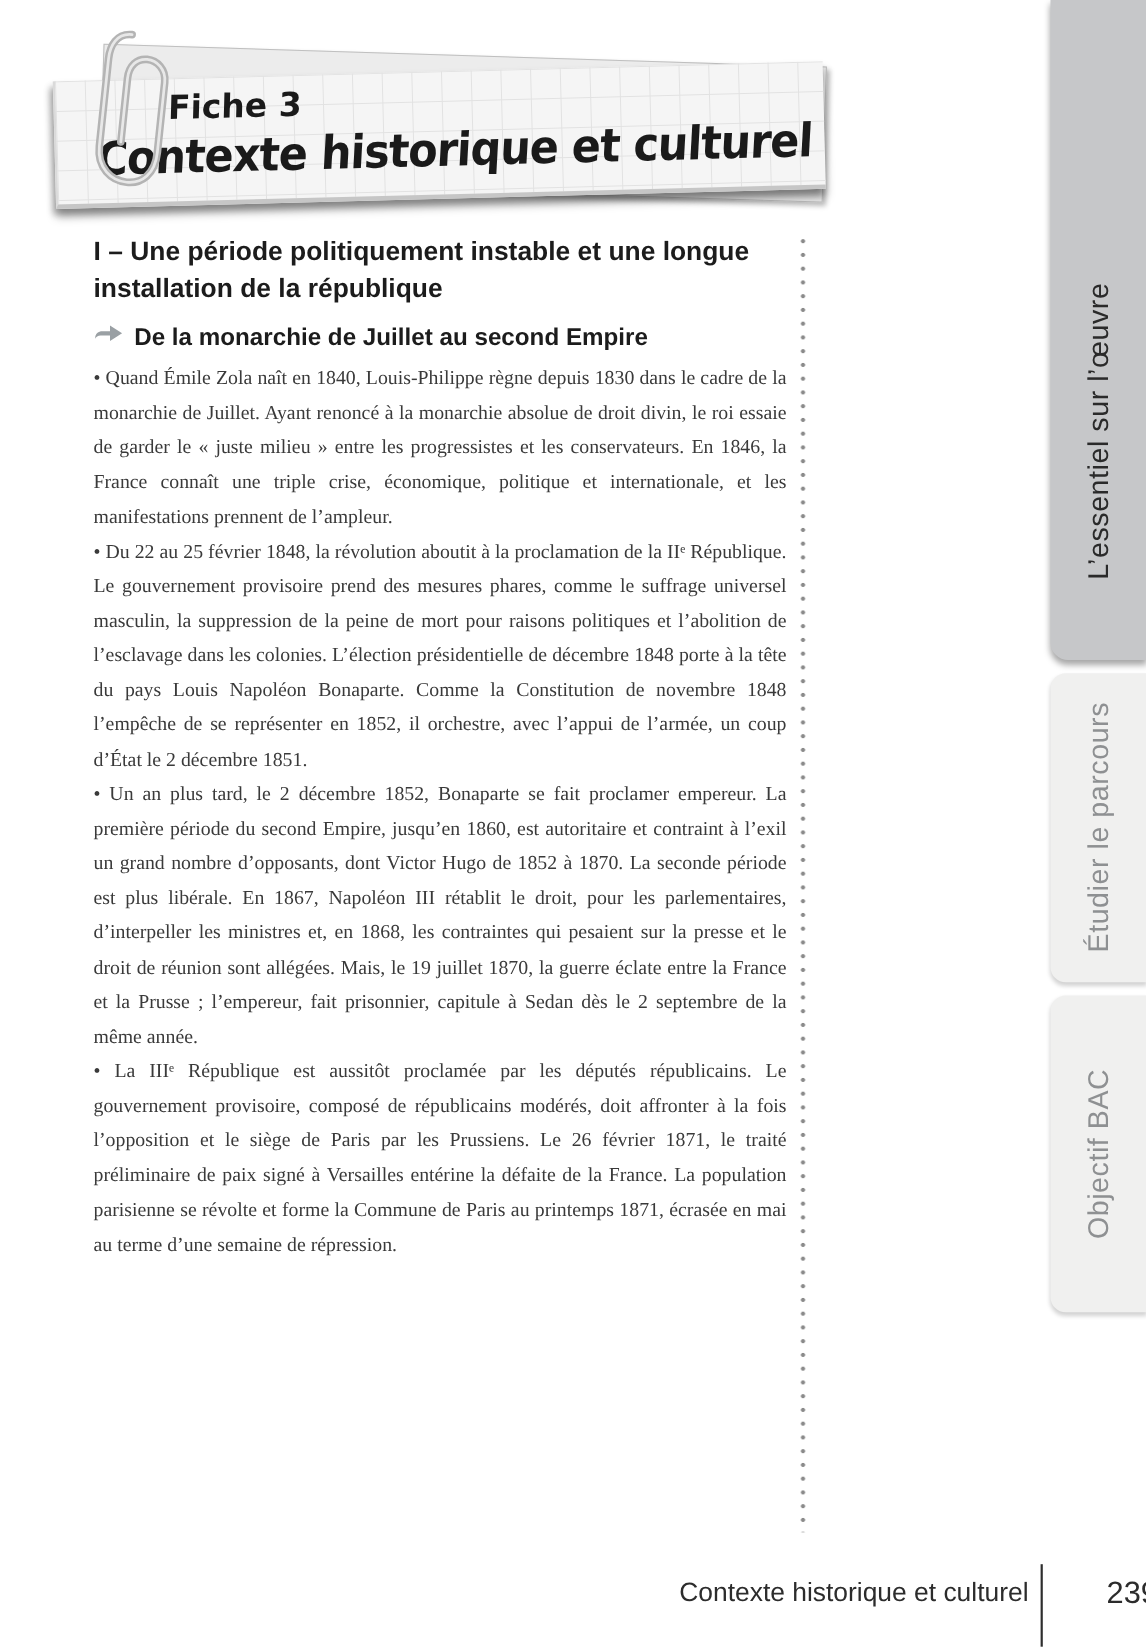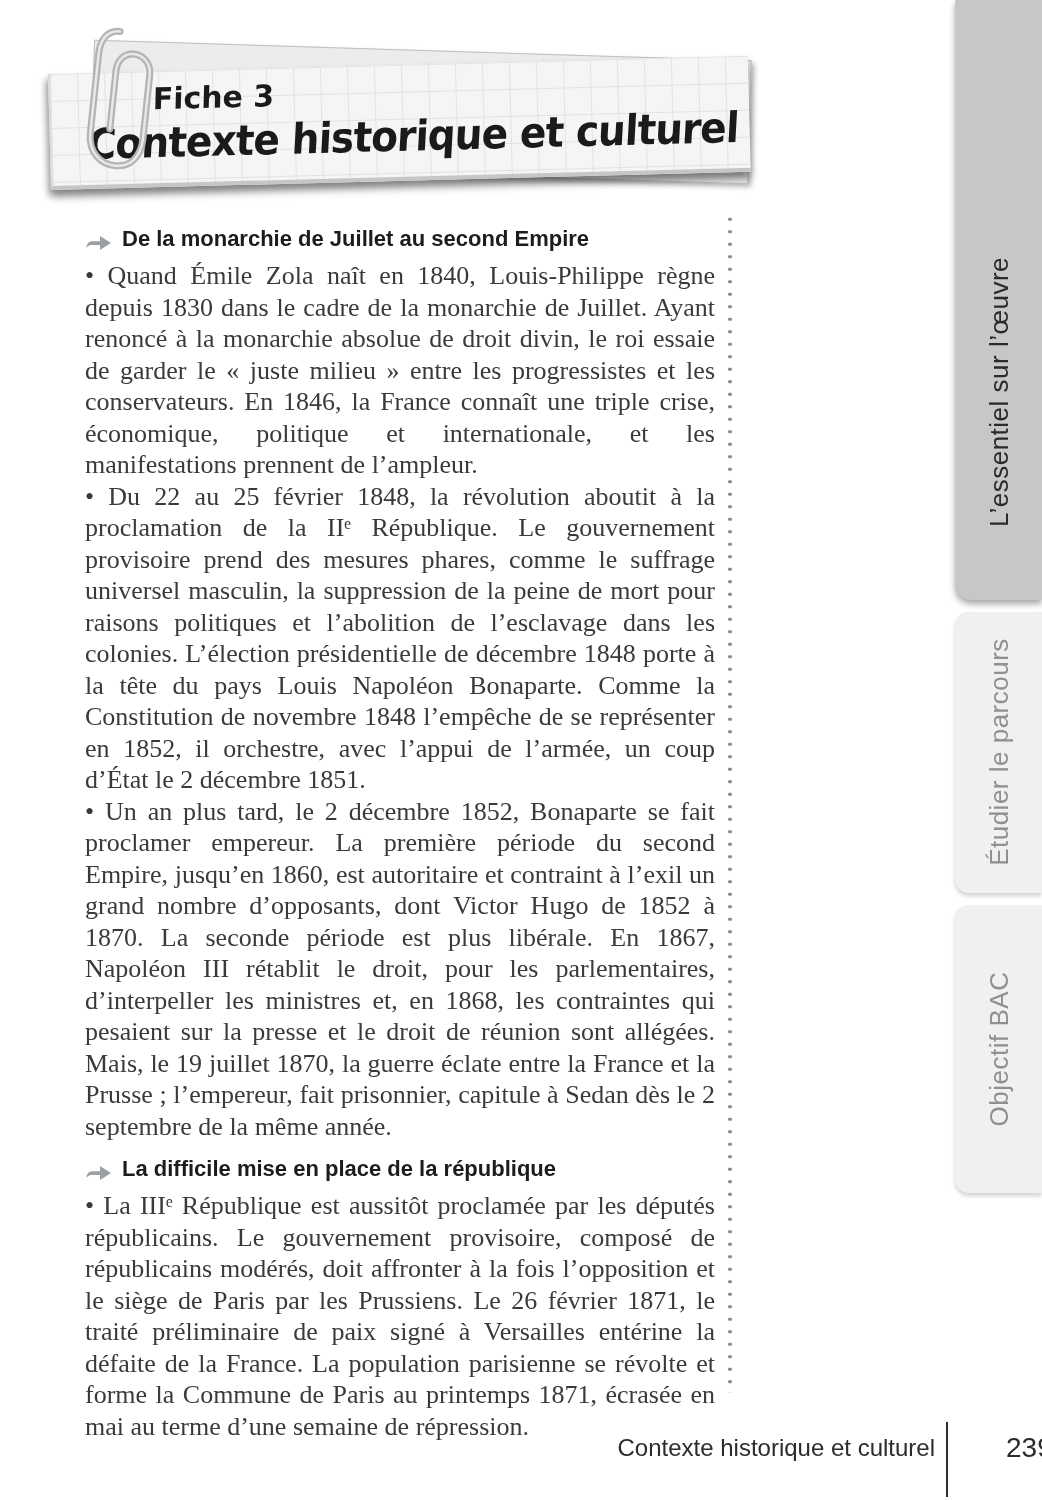--- a/index.html
+++ b/index.html
@@ -45,25 +45,25 @@
 
   
   .dotted{position:absolute;left:727px;top:213px;width:6px;height:1180px;
           background-image:radial-gradient(circle,#8a8a8a 1.7px,transparent 2px);
           background-size:6px 12.5px;background-repeat:repeat-y;}
 
   
   .main-col{position:absolute;left:85px;top:212px;width:630px;}
   .section-heading{font-size:24px;font-weight:bold;color:#1c1c1c;line-height:34px;
                    margin:0 0 8px 0;}
-  .subhead{display:flex;align-items:flex-end;gap:10px;margin:14px 0 8px 0;}
+  .subhead{display:flex;align-items:flex-start;gap:10px;margin:14px 0 8px 0;}
   .subhead .arrow{flex:0 0 auto;}
   .subhead-text{font-size:22px;font-weight:bold;color:#1c1c1c;}
   .body-par{font-family:"Liberation Serif","DejaVu Serif","DejaVu Sans",serif;
-            font-size:26px;line-height:31.5px;color:#3a3a3a;text-align:justify;
+            font-size:18px;line-height:31.5px;color:#3a3a3a;text-align:justify;
             margin:0;}
 
   
   .footer-title{position:absolute;left:300px;top:1434px;width:635px;text-align:right;
                 font-size:24px;color:#2c2c2c;}
   .footer-bar{position:absolute;left:946px;top:1422px;width:2px;height:75px;
               background:#2e2e2e;}
   .footer-page{position:absolute;left:1006px;top:1432px;font-size:28px;color:#2c2c2c;}
 </style>
 </head>
@@ -89,38 +89,33 @@
     </div>
     <svg class="paperclip" width="86" height="170" viewBox="0 0 86 170">
       <path d="M34 8 C20 8 15 20 15 32 L15 112 C15 132 29 142 43 142 C57 142 68 132 68 112 L68 48 C68 36 59 29 50 29 C41 29 34 36 34 48 L34 106" fill="none" stroke="#b4b4b4" stroke-width="7" stroke-linecap="round"></path>
       <path d="M34 8 C20 8 15 20 15 32 L15 112 C15 132 29 142 43 142 C57 142 68 132 68 112 L68 48 C68 36 59 29 50 29 C41 29 34 36 34 48 L34 106" fill="none" stroke="#e8e8e8" stroke-width="2.5" stroke-linecap="round"></path>
     </svg>
   </header>
 
   <div class="dotted"></div>
 
   <main class="main-col">
+    <h1 class="section-heading">I – Une période politiquement instable et une longue installation de la république</h1>
 
     <div class="subhead">
       <svg class="arrow" width="27" height="18" viewBox="0 0 27 18">
         <path d="M1.5 14 C1.5 9 4.5 7.2 8 7.2 L15 7.2 L15 2 L26 9 L15 16 L15 11 L6.5 11 C4 11 2.2 12.5 1.5 14 Z" fill="#9aa0a4"></path>
       </svg>
       <span class="subhead-text">De la monarchie de Juillet au second Empire</span>
     </div>
 
     <p class="body-par">• Quand Émile Zola naît en 1840, Louis-Philippe règne depuis 1830 dans le cadre de la monarchie de Juillet. Ayant renoncé à la monarchie absolue de droit divin, le roi essaie de garder le « juste milieu » entre les progressistes et les conservateurs. En 1846, la France connaît une triple crise, économique, politique et internationale, et les manifestations prennent de l’ampleur.</p>
     <p class="body-par">• Du 22 au 25 février 1848, la révolution aboutit à la proclamation de la IIᵉ République. Le gouvernement provisoire prend des mesures phares, comme le suffrage universel masculin, la suppression de la peine de mort pour raisons politiques et l’abolition de l’esclavage dans les colonies. L’élection présidentielle de décembre 1848 porte à la tête du pays Louis Napoléon Bonaparte. Comme la Constitution de novembre 1848 l’empêche de se représenter en 1852, il orchestre, avec l’appui de l’armée, un coup d’État le 2 décembre 1851.</p>
     <p class="body-par">• Un an plus tard, le 2 décembre 1852, Bonaparte se fait proclamer empereur. La première période du second Empire, jusqu’en 1860, est autoritaire et contraint à l’exil un grand nombre d’opposants, dont Victor Hugo de 1852 à 1870. La seconde période est plus libérale. En 1867, Napoléon III rétablit le droit, pour les parlementaires, d’interpeller les ministres et, en 1868, les contraintes qui pesaient sur la presse et le droit de réunion sont allégées. Mais, le 19 juillet 1870, la guerre éclate entre la France et la Prusse ; l’empereur, fait prisonnier, capitule à Sedan dès le 2 septembre de la même année.</p>
 
-    <div class="subhead">
-      <svg class="arrow" width="27" height="18" viewBox="0 0 27 18">
-        <path d="M1.5 14 C1.5 9 4.5 7.2 8 7.2 L15 7.2 L15 2 L26 9 L15 16 L15 11 L6.5 11 C4 11 2.2 12.5 1.5 14 Z" fill="#9aa0a4"></path>
-      </svg>
-      <span class="subhead-text">La difficile mise en place de la république</span>
-    </div>
 
     <p class="body-par">• La IIIᵉ République est aussitôt proclamée par les députés républicains. Le gouvernement provisoire, composé de républicains modérés, doit affronter à la fois l’opposition et le siège de Paris par les Prussiens. Le 26 février 1871, le traité préliminaire de paix signé à Versailles entérine la défaite de la France. La population parisienne se révolte et forme la Commune de Paris au printemps 1871, écrasée en mai au terme d’une semaine de répression.</p>
   </main>
 
   <div class="footer-title">Contexte historique et culturel</div>
   <div class="footer-bar"></div>
   <div class="footer-page">239</div>
 
 </div>
 

